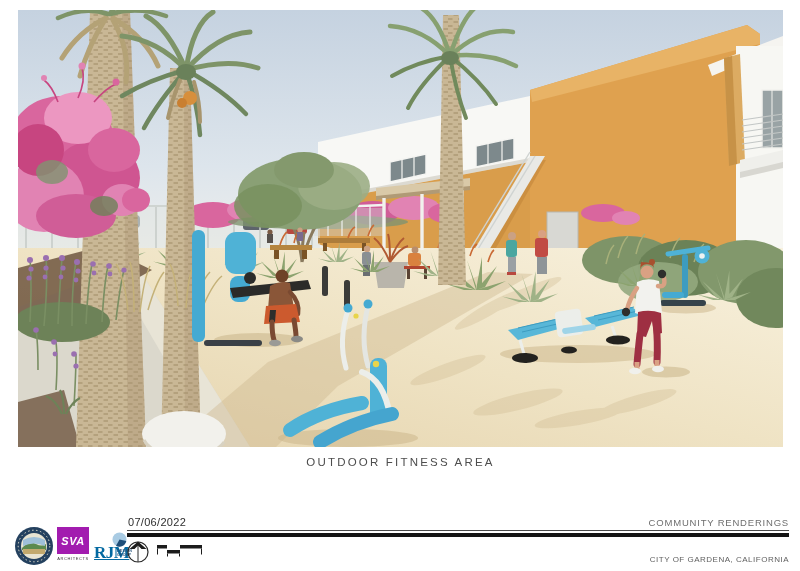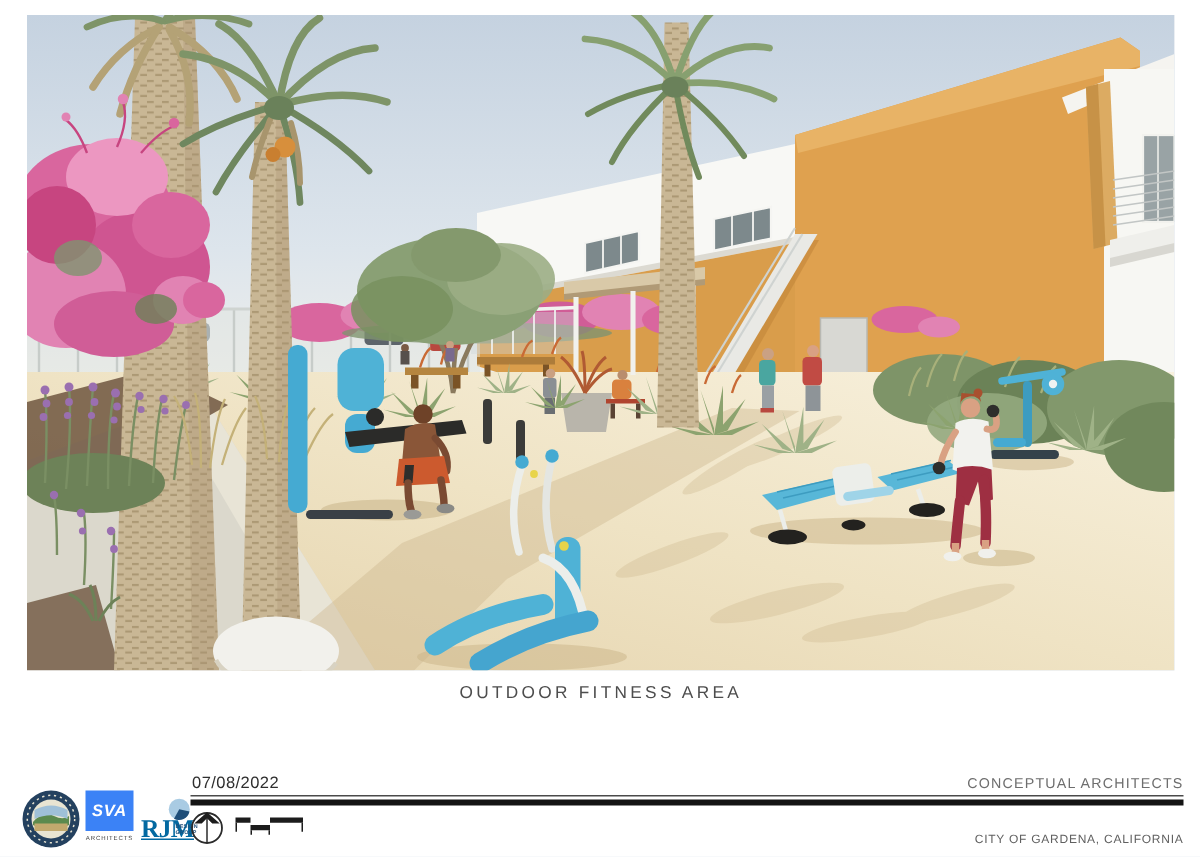--- a/index.html
+++ b/index.html
@@ -14,21 +14,21 @@
   
   .rule-thin{left:127px;top:530px;width:662px;height:1px;background:#4a4a4a;}
   .rule-thick{left:127px;top:533px;width:662px;height:3.5px;background:#141414;}
   .date{left:128px;top:516px;font-size:11px;color:#2e2e2e;letter-spacing:.3px;}
   .series{right:11px;top:517px;font-size:9.5px;color:#6e6e6e;letter-spacing:.8px;text-align:right;}
   .title{right:11px;top:539px;font-size:14.5px;color:#3a3a3a;letter-spacing:.2px;text-align:right;}
   .loc{right:11px;top:555px;font-size:8px;color:#606060;letter-spacing:.5px;text-align:left;}
   
   .seal{left:14px;top:526px;width:40px;height:40px;}
   .sva{left:57px;top:527px;width:32px;}
-  .sva-box{width:32px;height:27px;background:#3b82f6;color:#fff;display:flex;align-items:center;
+  .sva-box{width:32px;height:27px;background:#a21caf;color:#fff;display:flex;align-items:center;
            justify-content:center;font-size:11px;font-weight:bold;font-style:italic;letter-spacing:.5px;}
   .sva-sub{font-size:4px;color:#3a3a3a;letter-spacing:.6px;text-align:center;margin-top:2px;}
   .rjm{left:94px;top:532px;width:40px;height:34px;}
   .rjm-txt{position:absolute;left:0;top:11px;font-size:17px;font-weight:bold;color:#0369a1;
            font-family:"Liberation Serif",serif;letter-spacing:-.5px;text-decoration:underline;}
   .rjm-sub{position:absolute;left:23px;top:17px;font-size:3.6px;color:#1f4e79;line-height:4px;
            font-weight:bold;letter-spacing:.2px;}
   .northscale{left:127px;top:539px;width:100px;height:26px;}
 </style>
 </head>
@@ -553,21 +553,21 @@
 
   <div class="abs rjm">
     <svg class="abs" style="left:18px;top:0" width="15" height="15" viewBox="0 0 15 15">
       <circle cx="7.5" cy="7.5" r="7" fill="#a9cbe3"></circle>
       <path d="M7.5,7.5 L14.3,9 A7,7 0 0 1 4,13.8 Z" fill="#1f4e79"></path>
     </svg>
     <div class="rjm-txt">RJM</div>
     <div class="rjm-sub">DESIGN GROUP</div>
   </div>
 
-  <div class="abs date">07/08/2022</div>
+  <div class="abs date">07/06/2022</div>
   <div class="abs rule-thin"></div>
   <div class="abs rule-thick"></div>
 
   <div class="abs northscale">
     <svg width="100" height="26" viewBox="0 0 100 26">
       <g>
         <circle cx="11" cy="13" r="10" fill="none" stroke="#2b2b2b" stroke-width="1.2"></circle>
         <line x1="11" y1="4" x2="11" y2="23" stroke="#2b2b2b" stroke-width="1"></line>
         <path d="M2.5,10 L11,2.5 L19.5,10 L14.5,10 L11,6.5 L7.5,10 Z" fill="#1c1c1c"></path>
       </g>
@@ -576,16 +576,16 @@
         <rect x="40" y="11" width="13" height="3.5"></rect>
         <rect x="53" y="6" width="22" height="3.5"></rect>
         <rect x="30" y="9.5" width="1" height="6"></rect>
           <rect x="74" y="9.5" width="1" height="6"></rect>
         <rect x="40" y="14.5" width="1" height="3"></rect>
           <rect x="52" y="14.5" width="1" height="3"></rect>
       </g>
     </svg>
   </div>
 
-  <div class="abs series">CONCEPTUAL ARCHITECTS</div>
+  <div class="abs series">COMMUNITY RENDERINGS</div>
   <div class="abs loc">CITY OF GARDENA, CALIFORNIA</div>
 
 </div>
 
 </body></html>

